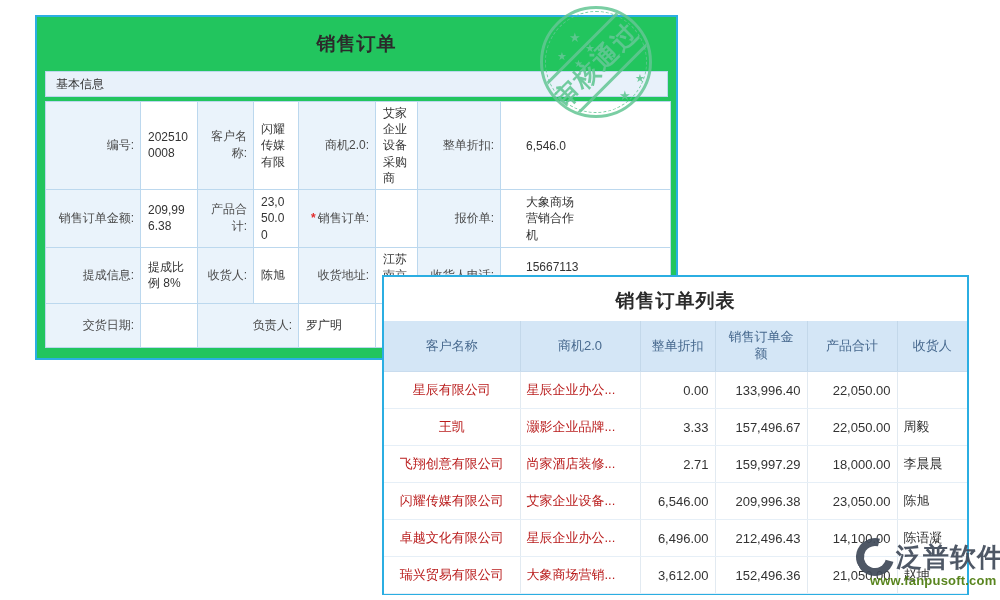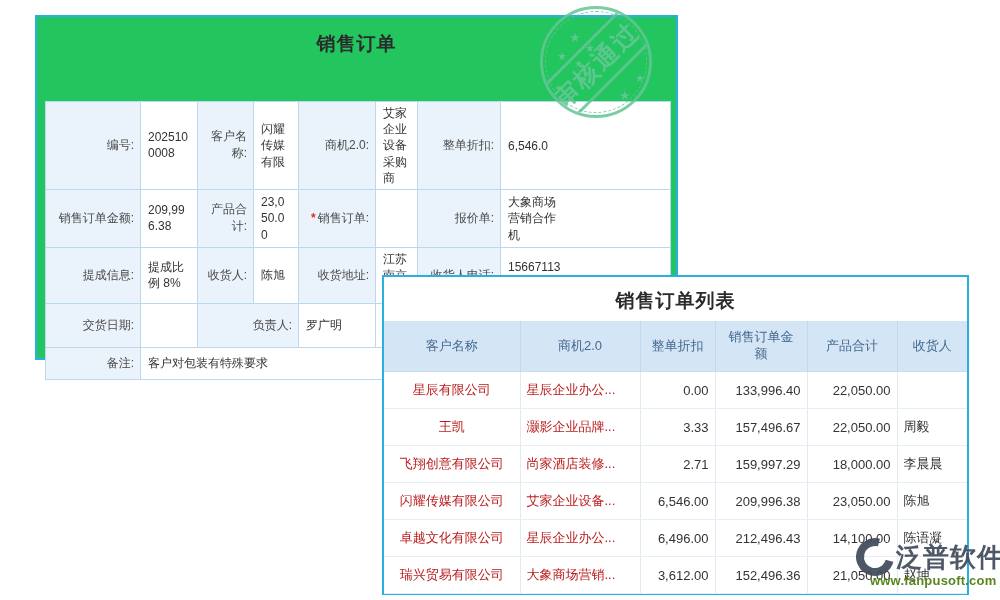--- a/index.html
+++ b/index.html
@@ -8,21 +8,21 @@
 
   
   .form-panel{left:35px;top:15px;width:639px;height:341px;border:2px solid #2BAEE2;background:#22c55e;z-index:1;}
   .form-title{left:0;top:14px;width:100%;text-align:center;font-size:19px;font-weight:bold;color:#2b2b2b;letter-spacing:1px;}
   .section-bar{left:8px;top:54px;width:611px;height:24px;line-height:24px;padding-left:10px;
     background:#E8F1FA;border:1px solid #BCD8EE;font-size:12px;color:#333;}
   table.formtbl{left:8px;top:84px;position:absolute;border-collapse:collapse;table-layout:fixed;width:625px;font-size:12px;}
   table.formtbl td{border:1px solid #BCD8EE;vertical-align:middle;overflow:hidden;}
   td.lbl{background:#EAF3FB;text-align:right;padding:3px 6px;color:#4a4a4a;}
   td.val{background:#fff;text-align:left;padding:3px 7px;color:#333;word-break:break-all;line-height:1.35;}
-  .narrowval{display:inline-block;max-width:58px;word-break:break-all;vertical-align:middle;}
+  .narrowval{display:inline-block;max-width:58px;word-break:break-all;vertical-align:middle;margin-left:18px;}
   .req{color:#E02B2B;margin-right:2px;font-weight:bold;}
 
   
   .stamp{left:540px;top:6px;width:112px;height:112px;z-index:5;color:rgba(99,198,147,.9);pointer-events:none;}
   .stamp-ring{position:absolute;left:0;top:0;right:0;bottom:0;border:3px solid rgba(99,198,147,.85);border-radius:50%;}
   .stamp-dash{position:absolute;left:5px;top:5px;right:5px;bottom:5px;border:1px dashed rgba(99,198,147,.85);border-radius:50%;}
   .stamp-clip{position:absolute;left:3px;top:3px;right:3px;bottom:3px;border-radius:50%;overflow:hidden;}
   .stamp-band{position:absolute;left:-40px;right:-40px;top:50%;height:40px;margin-top:-20px;
     transform:rotate(-45deg);border-top:3px solid rgba(99,198,147,.85);border-bottom:3px solid rgba(99,198,147,.85);
     display:flex;align-items:center;justify-content:center;font-size:25px;font-weight:bold;letter-spacing:2px;}
@@ -50,20 +50,21 @@
   .wm-logo{width:22px;height:22px;border:8px solid #414B5A;border-right-color:transparent;border-radius:50%;
     transform:rotate(-30deg);flex:0 0 auto;}
   .wm-name{font-size:26px;font-weight:bold;color:#414B5A;letter-spacing:1px;margin-left:2px;white-space:nowrap;}
   .wm-url{font-size:13px;font-weight:bold;color:#4d7c0f;margin-top:-3px;padding-left:14px;letter-spacing:.2px;white-space:nowrap;}
 </style>
 </head>
 <body>
 
 <div class="abs form-panel">
   <div class="abs form-title">销售订单</div>
+  <div class="abs section-bar">基本信息</div>
 
   <table class="formtbl">
     <colgroup>
       <col style="width:95px">
         <col style="width:57px">
         <col style="width:56px">
         <col style="width:45px">
       <col style="width:77px">
         <col style="width:42px">
         <col style="width:83px">
@@ -100,24 +101,20 @@
       <td class="lbl">收货人电话:</td>
       <td class="val"><span class="narrowval">15667113909</span></td>
     </tr>
     <tr style="height:44px">
       <td class="lbl">交货日期:</td>
       <td class="val"></td>
       <td class="lbl" colspan="2">负责人:</td>
       <td class="val">罗广明</td>
       <td class="val" colspan="3"></td>
     </tr>
-    <tr style="height:32px">
-      <td class="lbl">备注:</td>
-      <td class="val" colspan="7">客户对包装有特殊要求</td>
-    </tr>
   </tbody>
     </table>
 </div>
 
 <div class="abs stamp">
   <div class="stamp-clip">
     <div class="stamp-band">审核通过</div>
     <div class="star" style="left:26px;top:22px;font-size:13px">★</div>
     <div class="star" style="left:42px;top:34px;font-size:11px">★</div>
     <div class="star" style="left:14px;top:42px;font-size:11px">★</div>

